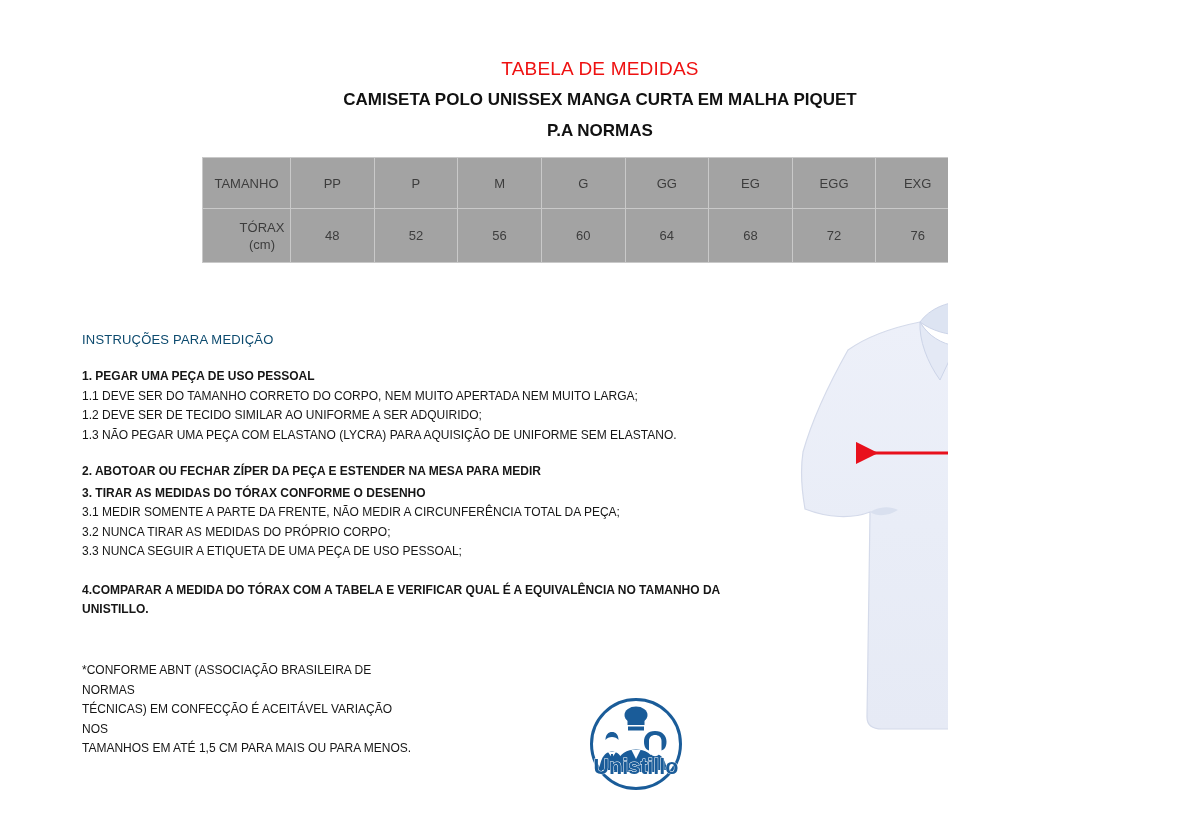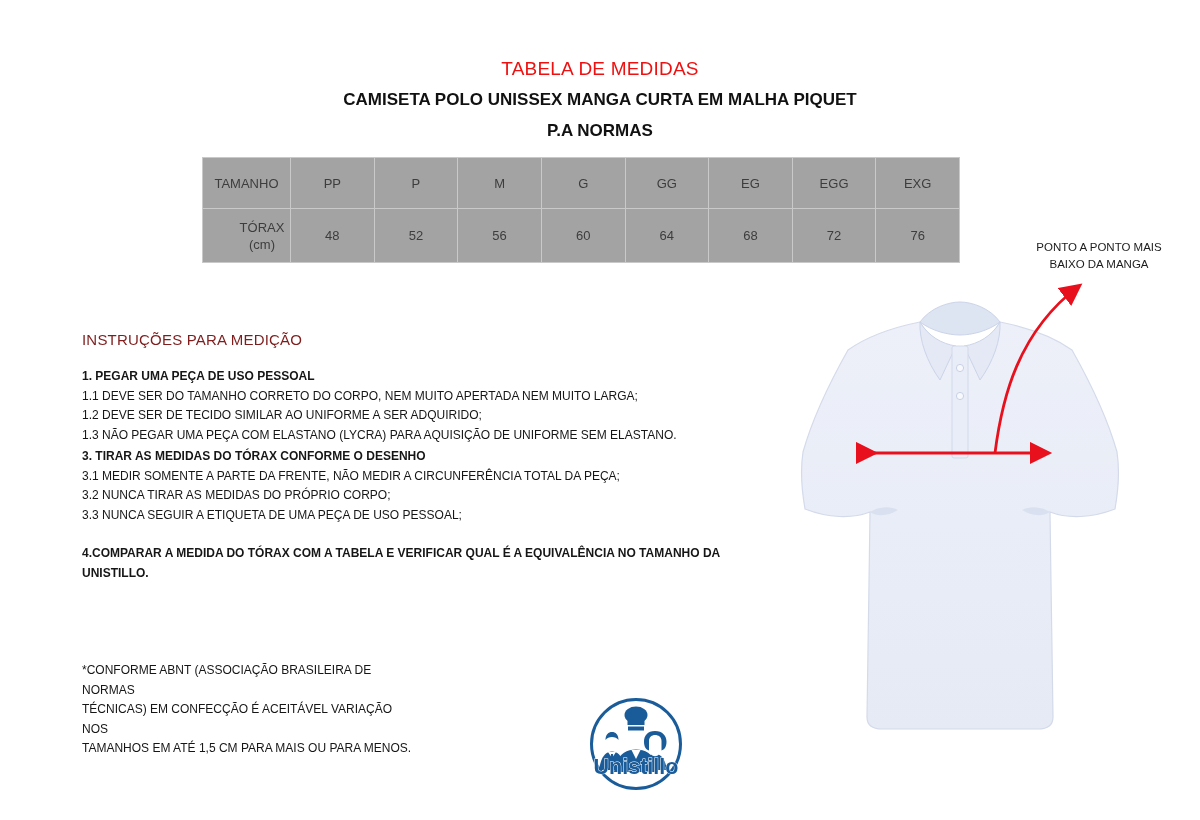--- a/index.html
+++ b/index.html
@@ -1,18 +1,18 @@
 <!DOCTYPE html>
 <html><head>
 <meta charset="utf-8">
 <style>
   * { margin:0; padding:0; box-sizing:border-box; }
   html,body { background:#ffffff; }
   body { font-family:"Liberation Sans", sans-serif; color:#1c1c1c; }
-  .page { position:relative; width:1200px; height:820px; background:#ffffff; overflow:hidden; }
+  .page { position:relative; width:948px; height:820px; background:#ffffff; overflow:hidden; }
 
   
   .titles { position:absolute; left:0; top:58px; width:1200px; text-align:center; }
   .doc-title { font-size:19px; font-weight:400; color:#ee1111; letter-spacing:.2px; }
   .doc-sub   { font-size:17px; font-weight:700; color:#111111; margin-top:10px; }
   .doc-sub2  { font-size:17px; font-weight:700; color:#111111; margin-top:11px; }
 
   
   .size-table { position:absolute; left:202px; top:157px; width:758px; height:105px;
                 border-collapse:collapse; table-layout:fixed; }
@@ -22,21 +22,21 @@
   .size-table tbody tr { height:54px; }
   .size-table .col-label { width:88px; }
   .rowlabel { line-height:17px;padding-left:31px; }
 
   
   .sleeve-note { position:absolute; left:1018px; top:239px; width:162px; text-align:center;
                  font-size:11.5px; line-height:16.5px; color:#1c1c1c; }
 
   
   .instructions { position:absolute; left:82px; top:329px; width:700px; }
-  .instructions h2 { font-size:15px; font-weight:400; color:#7f1d1d; line-height:22px; letter-spacing:.2px; }
+  .instructions h2 { font-size:13px; font-weight:400; color:#0c4a6e; line-height:22px; letter-spacing:.2px; }
   .instructions p { font-size:12px; line-height:19.5px; color:#161616; }
   .instructions p.bold { font-weight:700; }
   .mt-s1 { margin-top:16px; }
   .mt-s2 { margin-top:17px; }
   .mt-s3 { margin-top:2px; }
   .mt-s4 { margin-top:19px; }
 
   
   .footnote { position:absolute; left:82px; top:661px; width:330px;
               font-size:12px; line-height:19.5px; color:#161616; }
@@ -96,20 +96,21 @@
   </div>
 
   <section class="instructions">
     <h2>INSTRUÇÕES PARA MEDIÇÃO</h2>
 
     <p class="bold mt-s1">1. PEGAR UMA PEÇA DE USO PESSOAL</p>
     <p>1.1 DEVE SER DO TAMANHO CORRETO DO CORPO, NEM MUITO APERTADA NEM MUITO LARGA;</p>
     <p>1.2 DEVE SER DE TECIDO SIMILAR AO UNIFORME A SER ADQUIRIDO;</p>
     <p>1.3 NÃO PEGAR UMA PEÇA COM ELASTANO (LYCRA) PARA AQUISIÇÃO DE UNIFORME SEM ELASTANO.</p>
 
+    <p class="bold mt-s2">2. ABOTOAR OU FECHAR ZÍPER DA PEÇA E ESTENDER NA MESA PARA MEDIR</p>
 
     <p class="bold mt-s3">3. TIRAR AS MEDIDAS DO TÓRAX CONFORME O DESENHO</p>
     <p>3.1 MEDIR SOMENTE A PARTE DA FRENTE, NÃO MEDIR A CIRCUNFERÊNCIA TOTAL DA PEÇA;</p>
     <p>3.2 NUNCA TIRAR AS MEDIDAS DO PRÓPRIO CORPO;</p>
     <p>3.3 NUNCA SEGUIR A ETIQUETA DE UMA PEÇA DE USO PESSOAL;</p>
 
     <p class="bold mt-s4">4.COMPARAR A MEDIDA DO TÓRAX COM A TABELA E VERIFICAR QUAL É A EQUIVALÊNCIA NO TAMANHO DA UNISTILLO.</p>
   </section>
 
   <div class="footnote">

